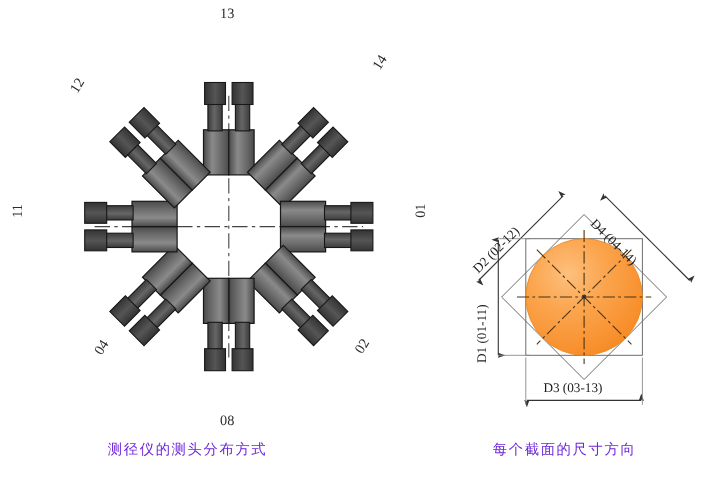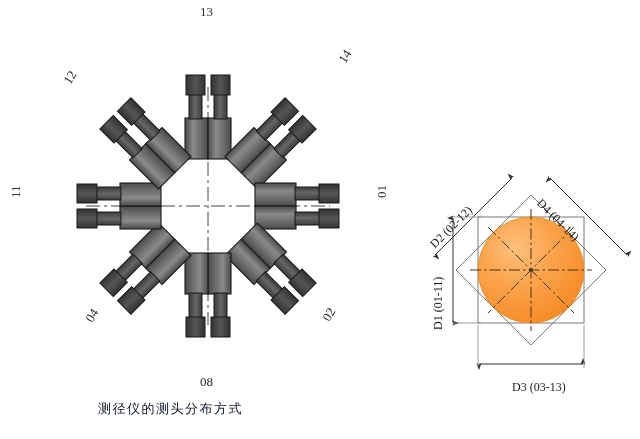--- a/index.html
+++ b/index.html
@@ -23,21 +23,21 @@
   svg.figure {
     position: absolute;
     left: 0; top: 0;
     width: 640px;
     height: 439px;
   }
   .caption {
     position: absolute;
     font-family: "DejaVu Sans", "Liberation Sans", sans-serif;
     font-size: 13px;
-    color: #0f172a;
+    color: #6d28d9;
     letter-spacing: 1.5px;
     white-space: nowrap;
   }
   .caption-left {
     left: 98px;
     top: 400px;
   }
   .caption-right {
     left: 448px;
     top: 400px;
@@ -223,20 +223,21 @@
   <div class="num-label" style="left:82px; top:317px; transform:rotate(-58deg); transform-origin:left top;">04</div>
 
   <div class="num-label" style="left:8px; top:198px; transform:rotate(-90deg); transform-origin:left top;">11</div>
 
   <div class="num-label" style="left:60px; top:79px; transform:rotate(-58deg); transform-origin:left top;">12</div>
 
   <div class="dim-label" style="left:431px; top:330px; transform:rotate(-90deg); transform-origin:left top;">D1 (01-11)</div>
 
   <div class="dim-label" style="left:427px; top:241px; transform:rotate(-45deg); transform-origin:left top;">D2 (02-12)</div>
 
-  <div class="dim-label" style="left:512px; top:345px;margin-top:35px;">D3 (03-13)</div>
+  <div class="dim-label" style="left:494px; top:345px;">D3 (03-13)</div>
 
   <div class="dim-label" style="left:544px; top:196px; transform:rotate(45deg); transform-origin:left top;">D4 (04-14)</div>
 
   <div class="caption caption-left">测径仪的测头分布方式</div>
 
+  <div class="caption caption-right">每个截面的尺寸方向</div>
 
 </div>
 
 </body></html>

